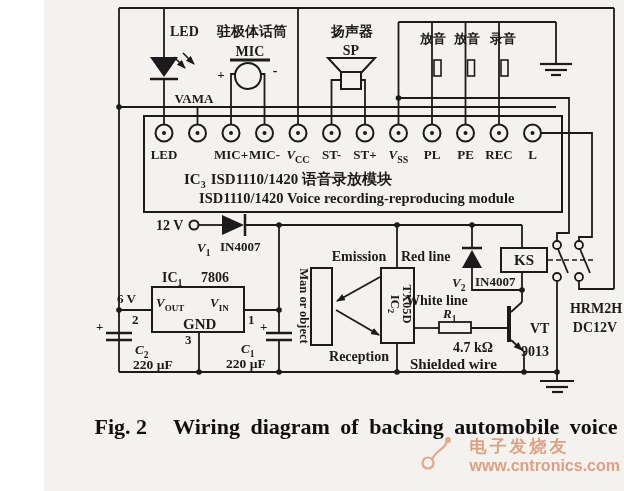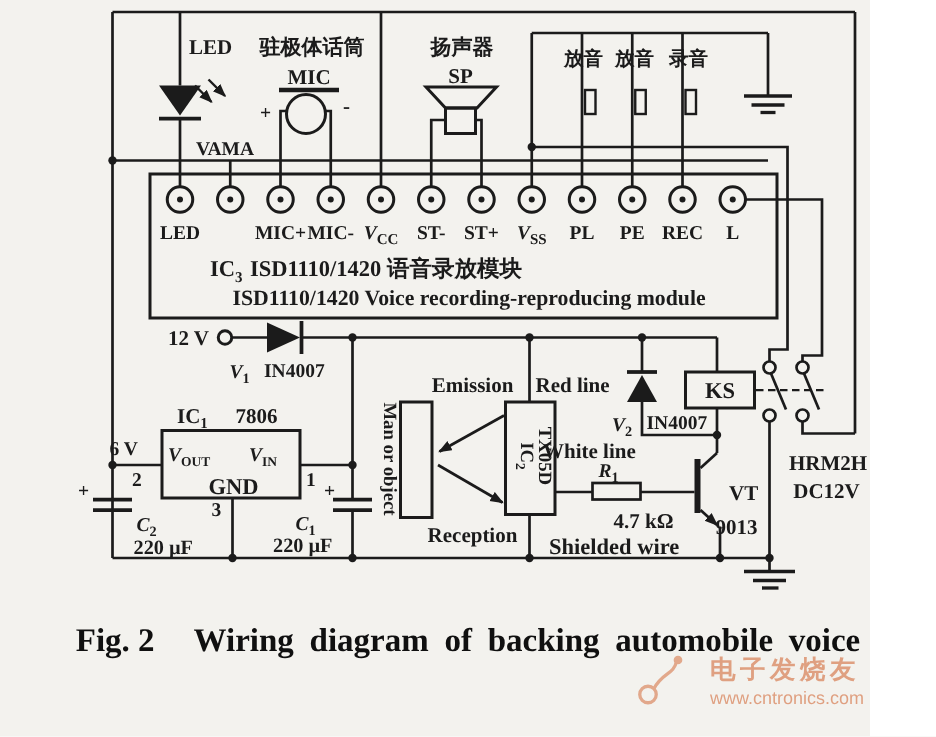--- a/index.html
+++ b/index.html
@@ -1,29 +1,29 @@
 <!DOCTYPE html>
 <html><head>
 <meta charset="utf-8">
 <style>
   html,body{margin:0;padding:0;}
   .page{position:relative;width:580px;height:491px;background:#f3f2ee;overflow:hidden;
-        font-family:"Liberation Serif","DejaVu Serif",serif;}
+        font-family:"Liberation Serif","DejaVu Serif",serif;margin-left:44px;}
   svg text{font-family:"Liberation Serif","DejaVu Serif",serif;font-weight:bold;fill:#1b1b1b;}
   .caption{position:absolute;left:0;top:412px;width:624px;text-align:center;color:#101010;
            font-weight:700;font-size:22px;line-height:30px;}
   .cap-row1 span{display:inline-block;}
   .cap-gap{width:26px;}
   .cap-row1 .cap-text{word-spacing:5px;}
   .cap-row2{margin-top:6px;letter-spacing:0.5px;}
   .watermark{position:absolute;right:4px;top:436px;display:flex;align-items:center;gap:16px;
              color:#dd9572;opacity:0.88;font-family:"Liberation Sans","DejaVu Sans",sans-serif;}
   .wm-txt{display:flex;flex-direction:column;line-height:19px;}
   .wm-brand{font-size:17px;font-weight:700;letter-spacing:3px;}
-  .wm-site{font-size:12px;font-weight:400;}
+  .wm-site{font-size:16px;font-weight:700;}
 </style>
 </head>
 <body>
 
 <div class="page">
 
 <svg width="624" height="408" viewBox="0 0 624 408">
   <defs>
     <marker id="arr" markerWidth="11" markerHeight="9" refX="8" refY="3.5" orient="auto" markerUnits="userSpaceOnUse">
       <path d="M0,0 L9,3.5 L0,7 Z" fill="#1b1b1b"></path>

